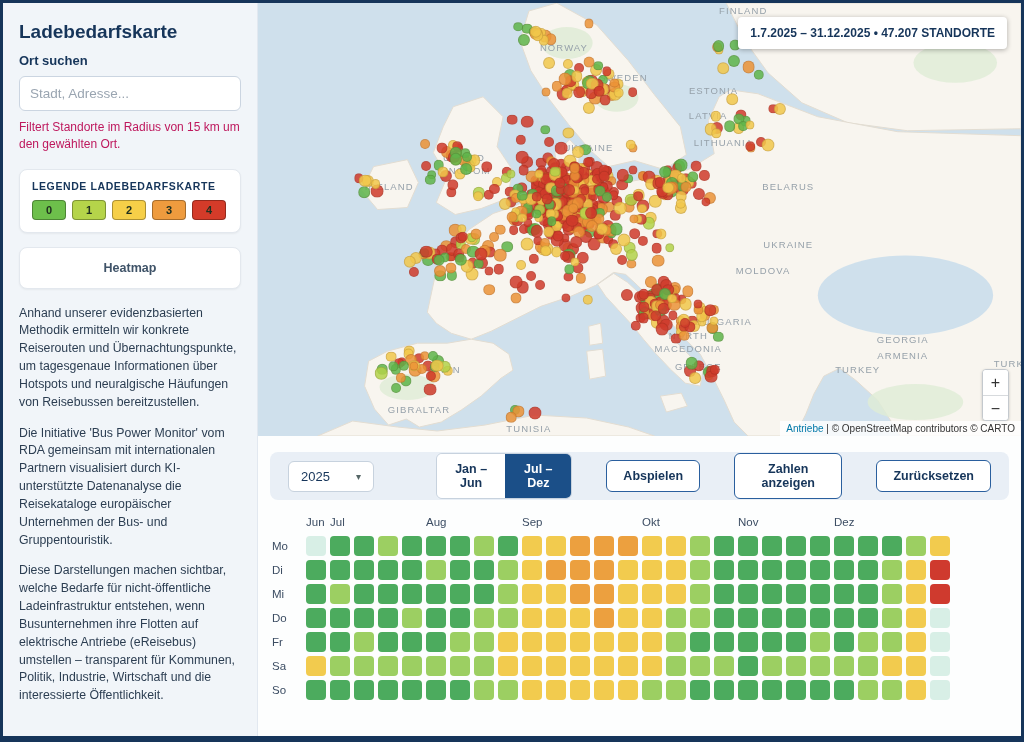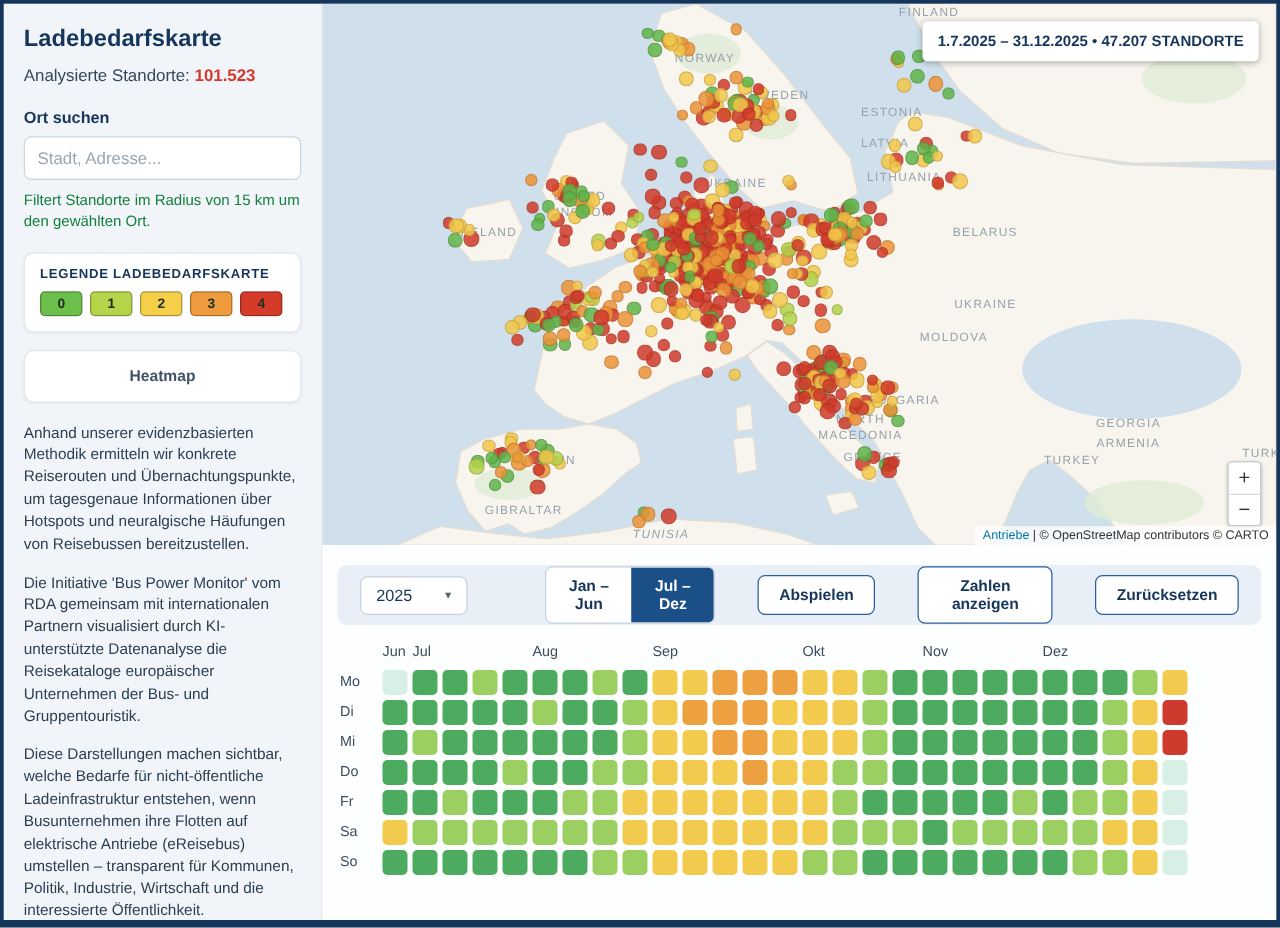--- a/index.html
+++ b/index.html
@@ -22,21 +22,21 @@
   }
   .sb-title { font-size:19px; font-weight:700; color:#16355a; margin:0 0 10px; }
   .analyzed { font-size:13.5px; color:#33475c; margin-bottom:18px; }
   .analyzed .red { color:#d23a2c; font-weight:700; }
   .search-label { display:block; font-size:13px; font-weight:700; color:#16355a; margin-bottom:8px; }
   .search-input {
     width:100%; padding:9px 10px; border:1px solid #cbd5e1; border-radius:6px;
     font-size:13.5px; color:#333; background:#fff; outline:none; font-family:inherit;
   }
   .search-input::placeholder { color:#9aa5b1; }
-  .hint { font-size:12px; color:#15803d; line-height:1.4; margin:8px 0 16px; }
+  .hint { font-size:12px; color:#be185d; line-height:1.4; margin:8px 0 16px; }
   .legend-card {
     background:#fff; border:1px solid #e3e8ee; border-radius:8px;
     padding:10px 12px 12px; margin-bottom:14px; box-shadow:0 1px 2px rgba(0,0,0,.05);
   }
   .legend-title { font-size:10.5px; font-weight:700; letter-spacing:.6px; color:#16355a; margin-bottom:8px; }
   .legend-row { display:flex; gap:6px; }
   .legend-cell {
     width:34px; height:20px; border-radius:4px; border:1px solid rgba(0,0,0,.3);
     font-size:11px; font-weight:700; color:#20301f;
     display:flex; align-items:center; justify-content:center;
@@ -119,24 +119,20 @@
   .cal-grid { display:grid; grid-template-columns:repeat(27, 20px); grid-auto-rows:20px; gap:4px; }
   .cal-cell { border-radius:4px; cursor:pointer; }
 </style>
 </head>
 <body>
 
 <div class="page">
 
   <aside class="sidebar">
     <h1 class="sb-title">Ladebedarfskarte</h1>
-    <div class="analyzed">
-      <span>Analysierte Standorte:</span>
-      <span class="red">101.523</span>
-    </div>
     <label class="search-label">Ort suchen</label>
     <input class="search-input" type="text" placeholder="Stadt, Adresse..." style="">
     <p class="hint">Filtert Standorte im Radius von 15 km um den gewählten Ort.</p>
 
     <div class="legend-card">
       <div class="legend-title">LEGENDE LADEBEDARFSKARTE</div>
       <div class="legend-row" id="legend-row">
           <div class="legend-cell" style="background: rgb(109, 191, 75);">0</div>
           <div class="legend-cell" style="background: rgb(181, 212, 74);">1</div>
           <div class="legend-cell" style="background: rgb(246, 207, 72);">2</div>
@@ -206,21 +202,21 @@
           <div class="country-label" style="left: 66.2%; top: 61.8%;">MOLDOVA</div>
           <div class="country-label" style="left: 61%; top: 73.7%;">BULGARIA</div>
           <div class="country-label" style="left: 56.4%; top: 78.5%;">NORTH
 MACEDONIA</div>
           <div class="country-label" style="left: 84.5%; top: 77.9%;">GEORGIA</div>
           <div class="country-label" style="left: 84.5%; top: 81.5%;">ARMENIA</div>
           <div class="country-label" style="left: 78.6%; top: 84.8%;">TURKEY</div>
           <div class="country-label" style="left: 57.7%; top: 84.1%;">GREECE</div>
           <div class="country-label" style="left: 24.4%; top: 84.8%;">SPAIN</div>
           <div class="country-label" style="left: 21.1%; top: 94%;">GIBRALTAR</div>
-          <div class="country-label" style="left: 35.5%; top: 98.4%; font-style: italic;">TUNISIA</div>
+          <div class="country-label" style="left: 35.5%; top: 98.4%;">TUNISIA</div>
           <div class="country-label" style="left: 99%; top: 83.4%;">TURKM</div>
         </div>
       <div id="dot-layer">
           <div class="dot" style="left: 33.5%; top: 52.47%; width: 9.7px; height: 9.7px; background: rgb(208, 59, 43);"></div>
           <div class="dot" style="left: 40.37%; top: 44.23%; width: 10.7px; height: 10.7px; background: rgb(208, 59, 43);"></div>
           <div class="dot" style="left: 41.03%; top: 45.9%; width: 11.4px; height: 11.4px; background: rgb(208, 59, 43);"></div>
           <div class="dot" style="left: 42.59%; top: 42.8%; width: 11.9px; height: 11.9px; background: rgb(208, 59, 43);"></div>
           <div class="dot" style="left: 42.42%; top: 47.24%; width: 10.9px; height: 10.9px; background: rgb(208, 59, 43);"></div>
           <div class="dot" style="left: 40.61%; top: 43.38%; width: 11.2px; height: 11.2px; background: rgb(208, 59, 43);"></div>
           <div class="dot" style="left: 33.54%; top: 50.08%; width: 11.2px; height: 11.2px; background: rgb(236, 147, 55);"></div>

